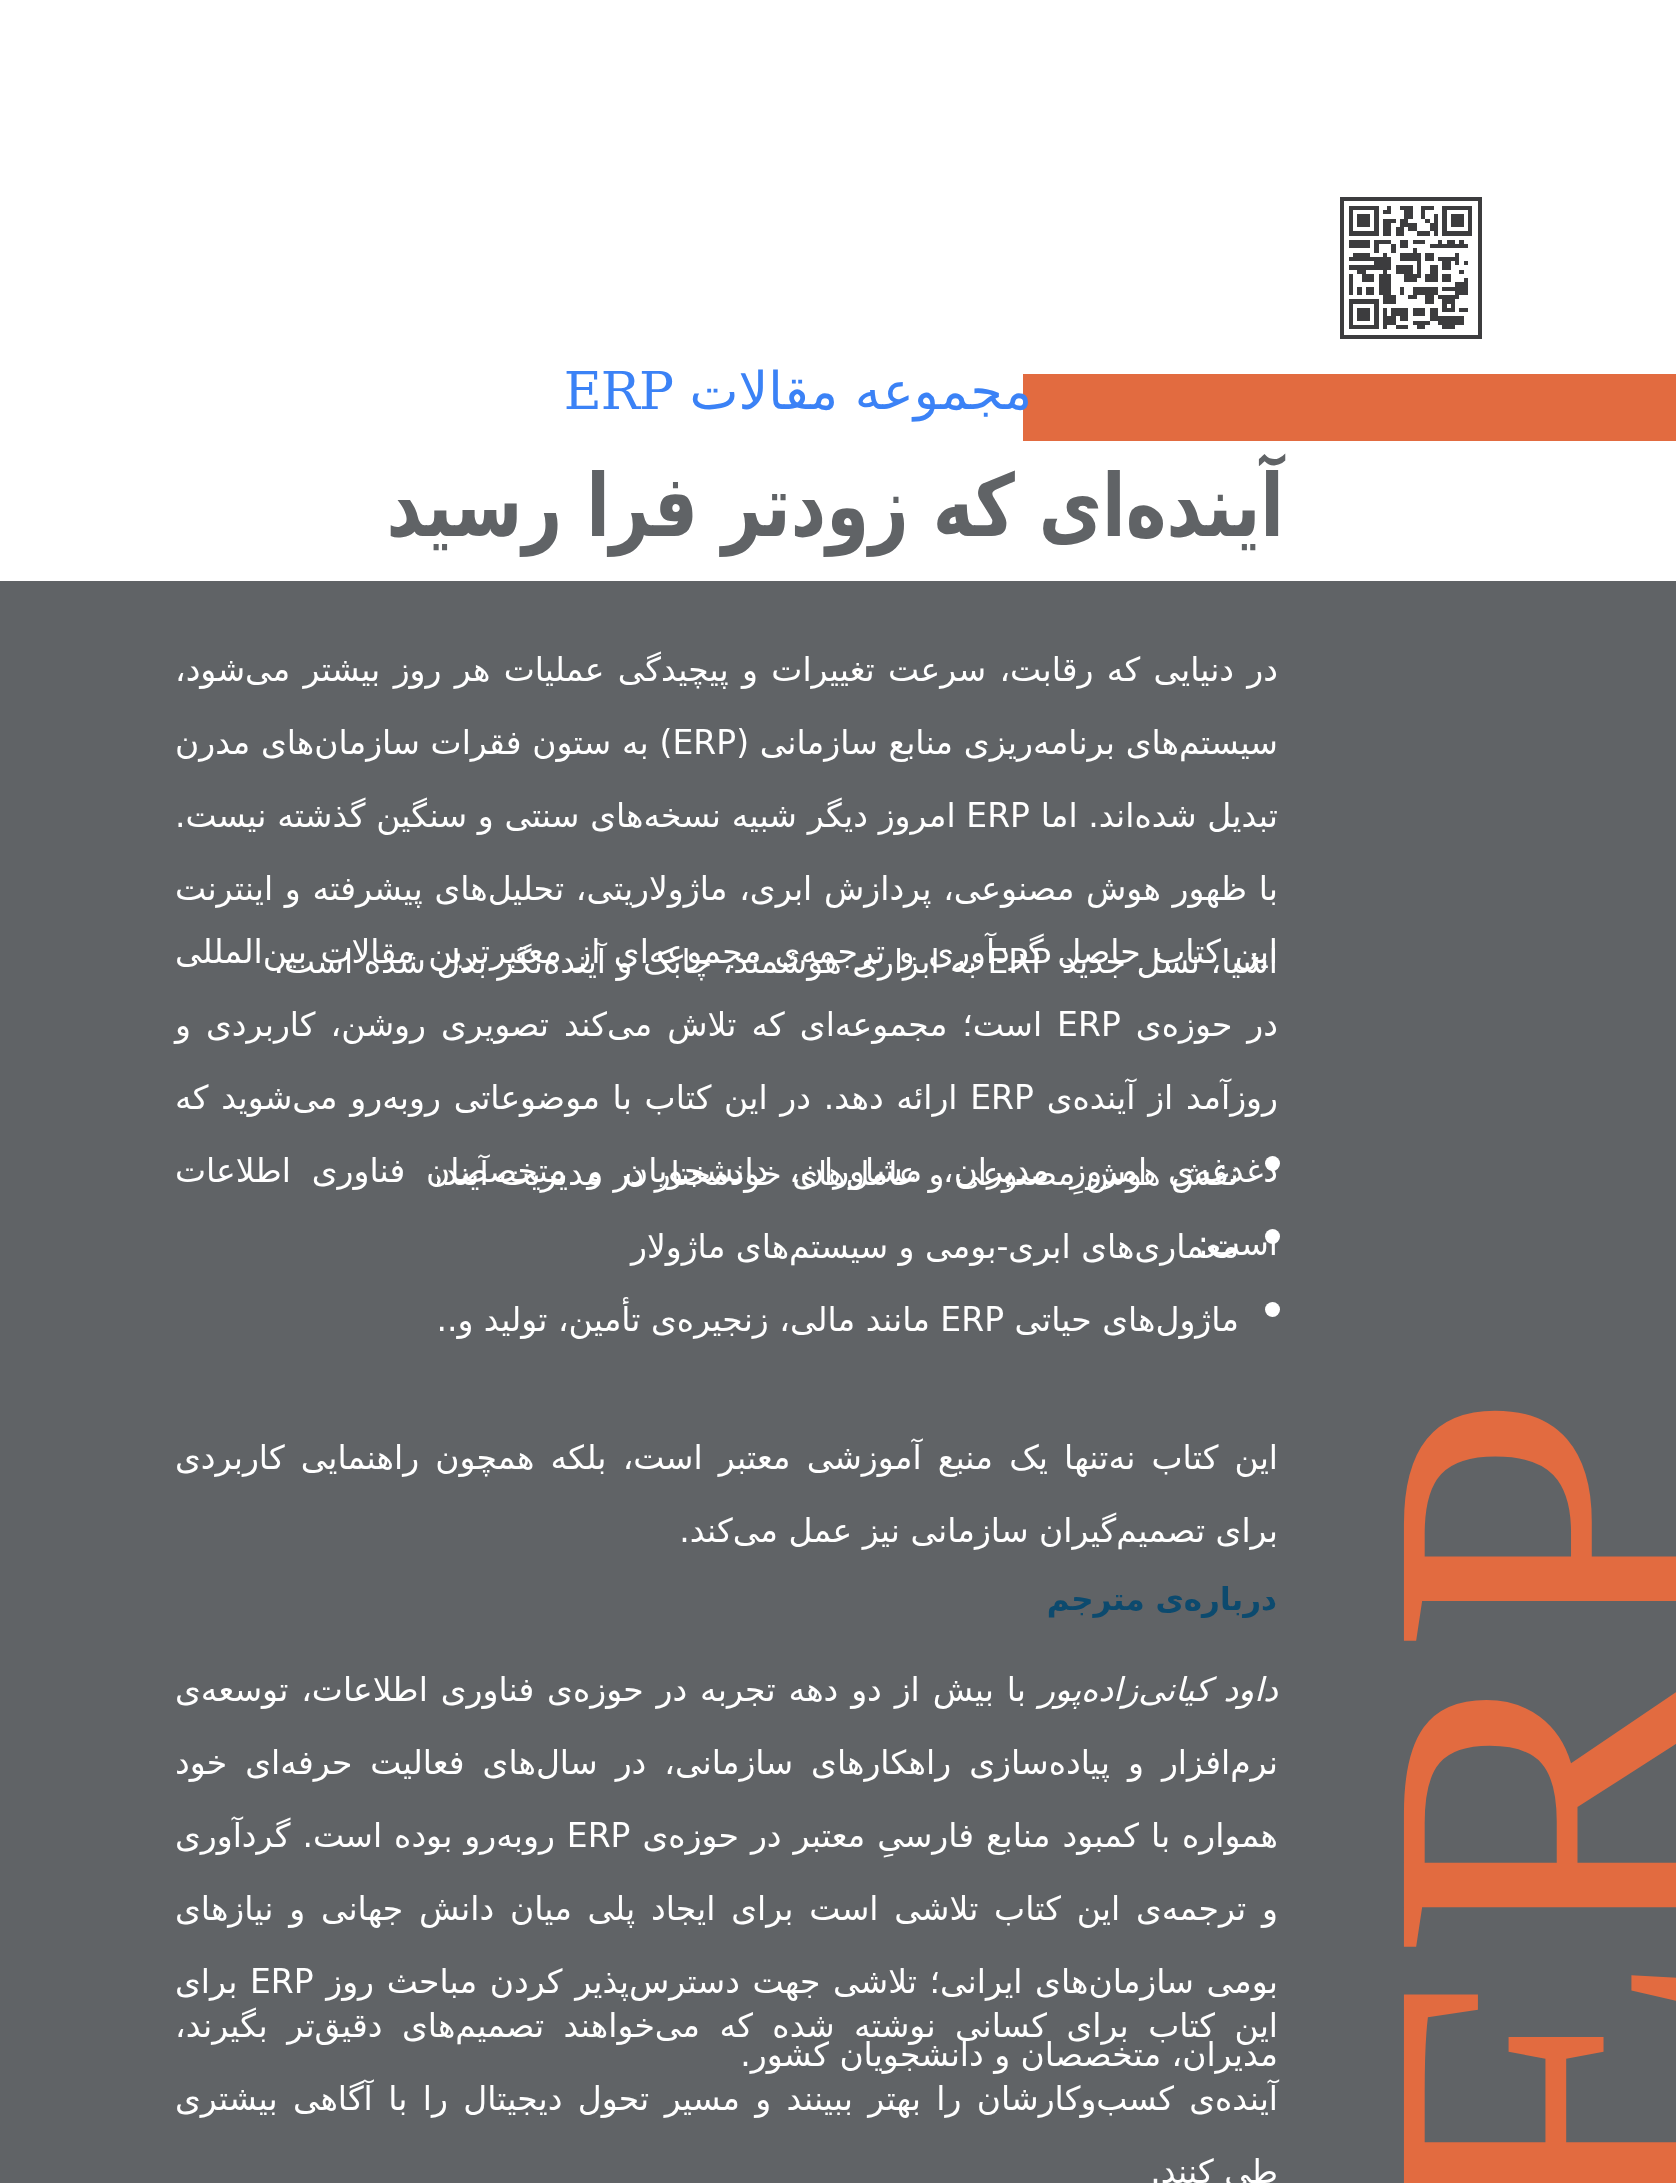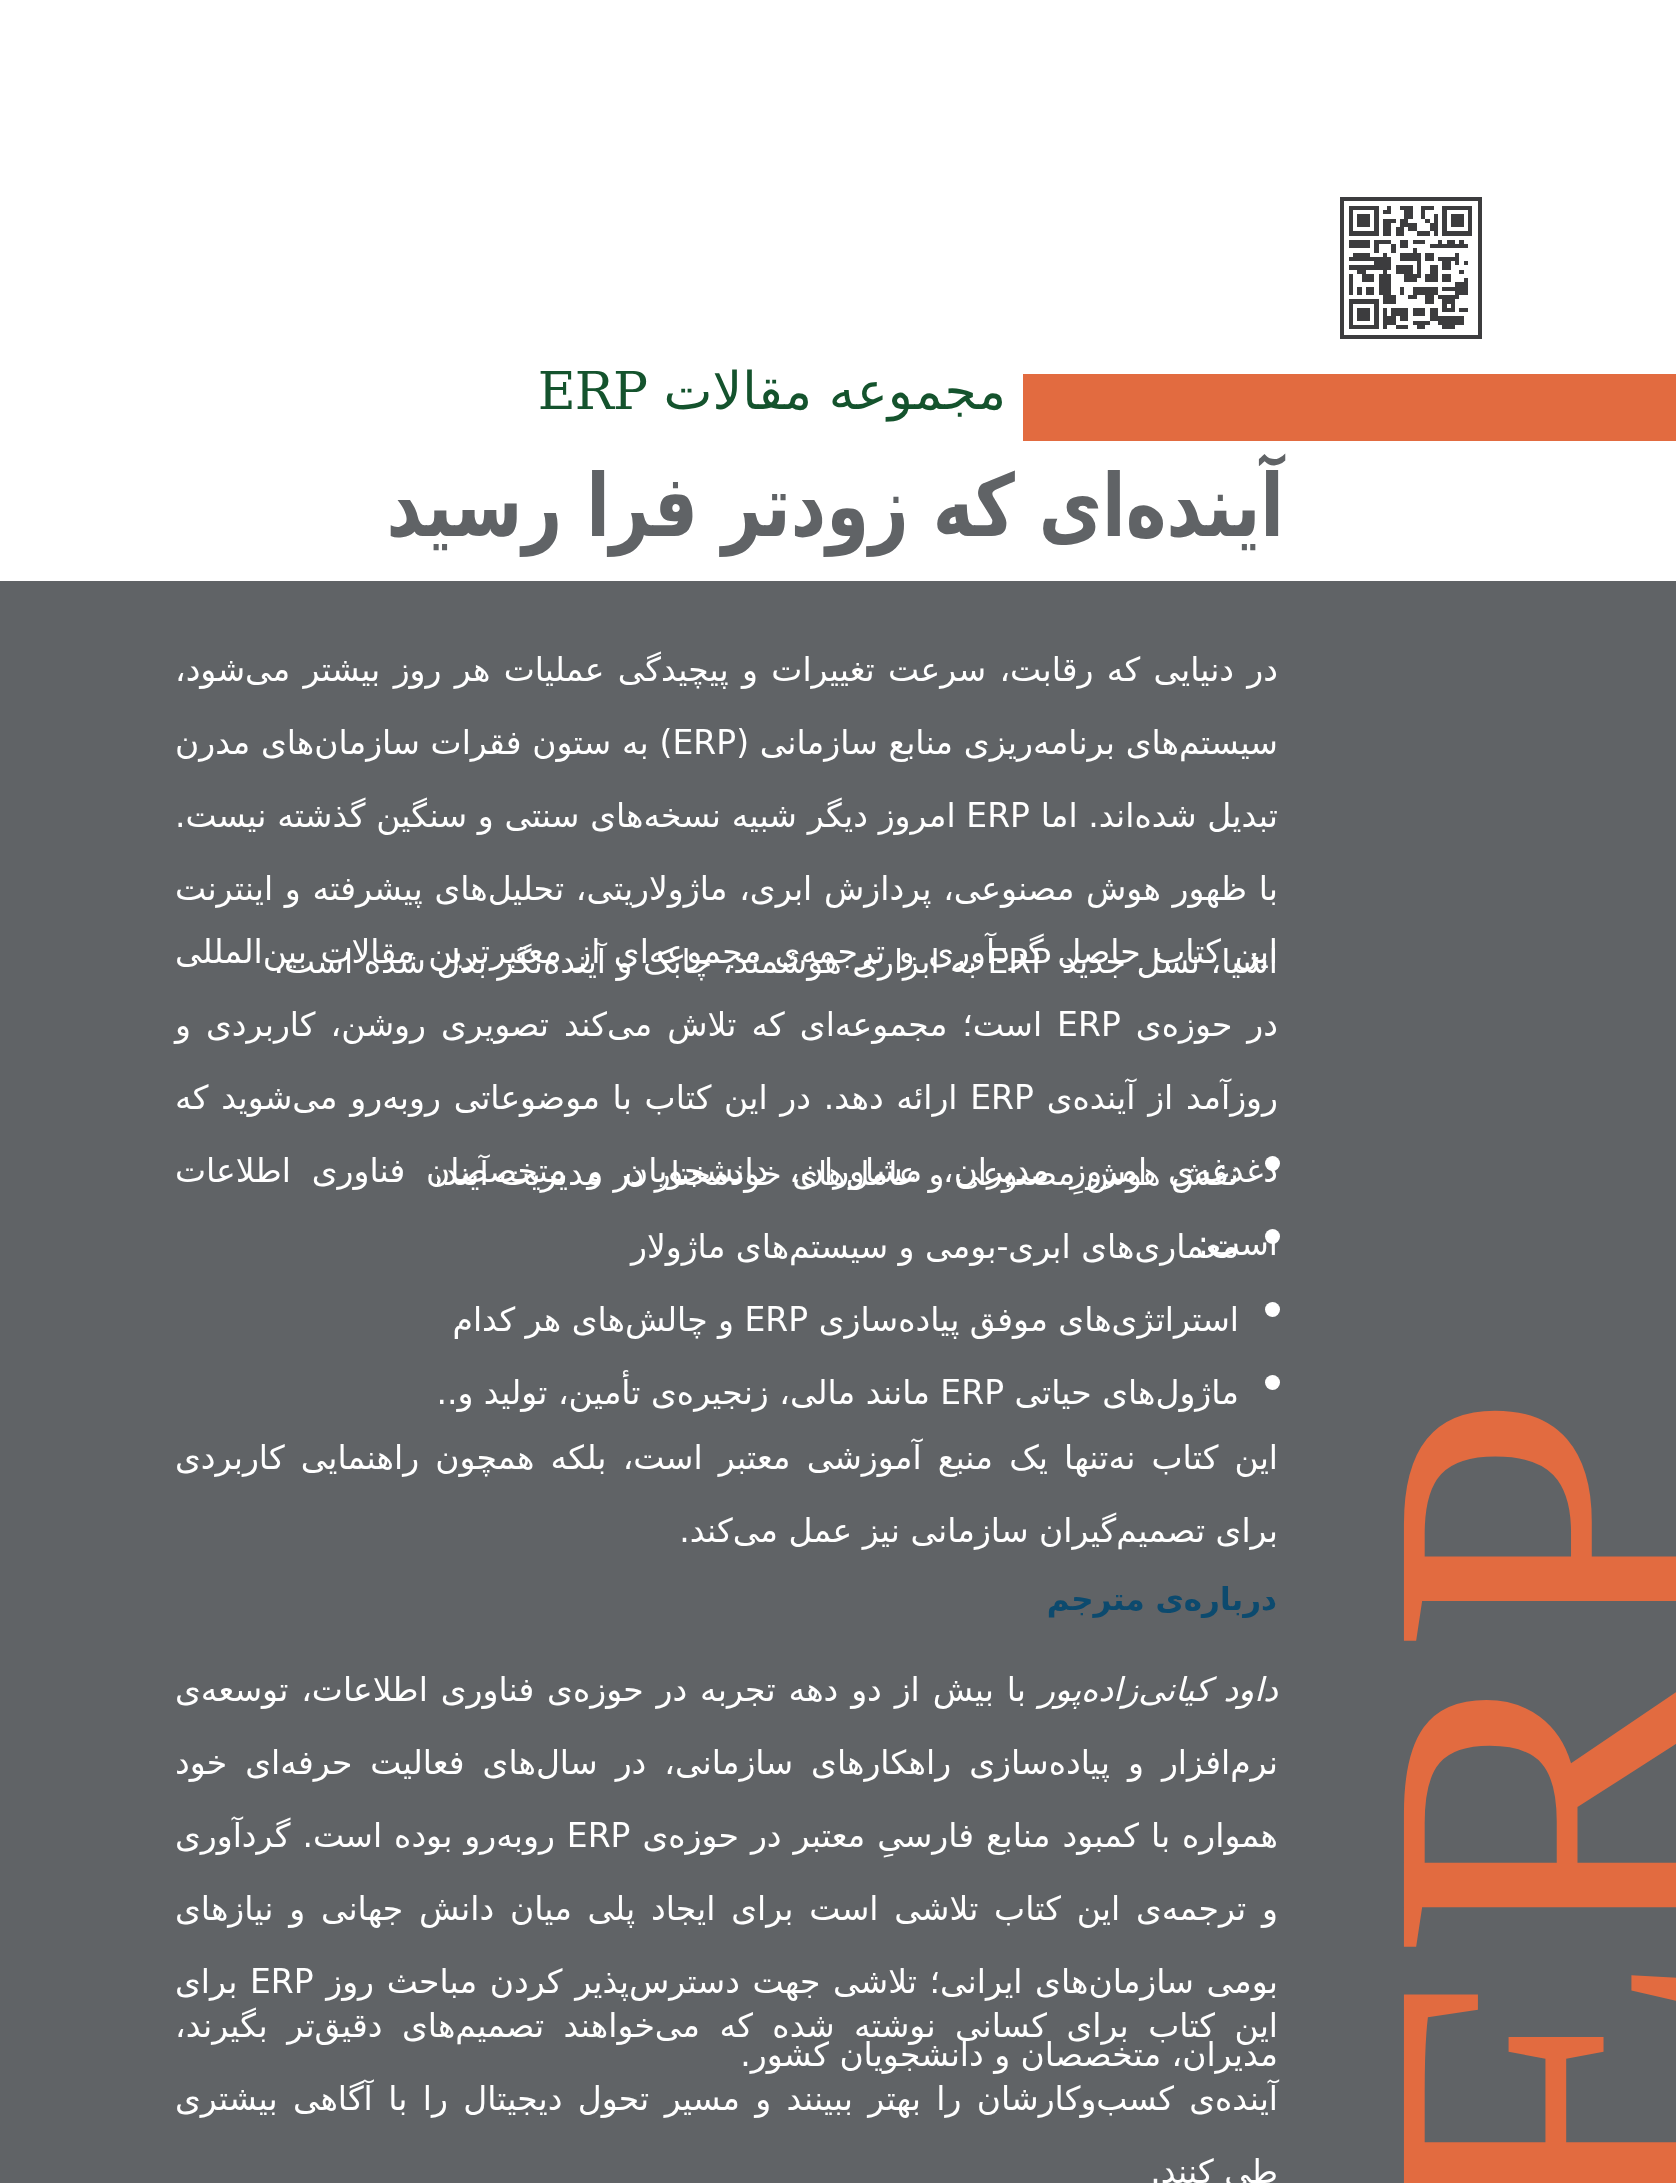--- a/index.html
+++ b/index.html
@@ -4,21 +4,21 @@
 <style>
   html, body { margin:0; padding:0; }
   body { width:1677px; height:2575px; position:relative; overflow:hidden; background:#ffffff; font-family:"DejaVu Sans", sans-serif; }
   .abs { position:absolute; }
 
   
   #qr { left:1340px; top:197px; width:142px; height:142px; background:#ffffff; border:4.4px solid #3c3c3e; box-sizing:border-box; }
   #qr svg { position:absolute; left:5.2px; top:5.2px; width:123px; height:123px; }
 
   #orange-bar { left:1023px; top:374px; width:654px; height:67px; }
-  #series-title { right:671px; top:365px; font-family:"DejaVu Serif", serif; font-size:52px; line-height:1; color:#14532d; direction:rtl; white-space:nowrap; letter-spacing:-0.9px;text-align:center; }
+  #series-title { right:645px; top:365px; font-family:"DejaVu Serif", serif; font-size:52px; line-height:1; color:#3b82f6; direction:rtl; white-space:nowrap; letter-spacing:-0.9px;text-align:center; }
   #book-title { right:393px; top:463px; font-family:"DejaVu Sans", sans-serif; font-weight:bold; font-size:69px; line-height:1; color:#606366; direction:rtl; white-space:nowrap; transform:scaleY(1.25); transform-origin:right top; letter-spacing:-1.7px; }
 
   
   #gray-band { left:0; top:581px; width:1677px; height:1994px; }
 
   
   .txt { color:#ffffff; direction:rtl; text-align:justify; font-family:"DejaVu Sans", sans-serif; font-size:33px; line-height:73px; }
   #para1 { left:175px; top:633px; width:1103px; }
   #para2 { left:175px; top:915px; width:1103px; }
   #bullets { left:437px; top:1137px; width:843px; margin:0; padding:0; list-style:none; }
@@ -136,21 +136,21 @@
 
 <div id="gray-band" class="abs" style="background:#606366;"></div>
 
 <div id="para1" class="abs txt">در دنیایی که رقابت، سرعت تغییرات و پیچیدگی عملیات هر روز بیشتر می‌شود، سیستم‌های برنامه‌ریزی منابع سازمانی (ERP) به ستون فقرات سازمان‌های مدرن تبدیل شده‌اند. اما ERP امروز دیگر شبیه نسخه‌های سنتی و سنگین گذشته نیست. با ظهور هوش مصنوعی، پردازش ابری، ماژولاریتی، تحلیل‌های پیشرفته و اینترنت اشیا، نسل جدید ERP به ابزاری هوشمند، چابک و آینده‌نگر بدل شده است.</div>
 <div id="para2" class="abs txt">این کتاب حاصل گردآوری و ترجمه‌ی مجموعه‌ای از معتبرترین مقالات بین‌المللی در حوزه‌ی ERP است؛ مجموعه‌ای که تلاش می‌کند تصویری روشن، کاربردی و روزآمد از آینده‌ی ERP ارائه دهد. در این کتاب با موضوعاتی روبه‌رو می‌شوید که دغدغه‌ی امروزِ مدیران، مشاوران، دانشجویان و متخصصان فناوری اطلاعات است:</div>
 
 <ul id="bullets" class="abs txt">
   <li><span class="dot"></span></li>
   <li><span class="dot"></span><span>نقش هوش مصنوعی و عامل‌های خودمختار در مدیریت آینده</span></li>
   <li><span class="dot"></span><span>معماری‌های ابری-بومی و سیستم‌های ماژولار</span></li>
-  <li><span class="dot"></span><span>استراتژی‌های موفق پیاده‌سازی ERP و چالش‌های هر کدام</span></li>
+  <li><span class="dot"></span></li>
   <li><span class="dot"></span><span>ماژول‌های حیاتی ERP مانند مالی، زنجیره‌ی تأمین، تولید و...</span></li>
 </ul>
 
 <div id="para3" class="abs txt">این کتاب نه‌تنها یک منبع آموزشی معتبر است، بلکه همچون راهنمایی کاربردی برای تصمیم‌گیران سازمانی نیز عمل می‌کند.</div>
 
 <div id="about-heading" class="abs">درباره‌ی مترجم</div>
 
 <div id="para4" class="abs txt"><span class="italic-name">داود کیانی‌زاده‌پور</span><span> با بیش از دو دهه تجربه در حوزه‌ی فناوری اطلاعات، توسعه‌ی نرم‌افزار و پیاده‌سازی راهکارهای سازمانی، در سال‌های فعالیت حرفه‌ای خود همواره با کمبود منابع فارسیِ معتبر در حوزه‌ی ERP روبه‌رو بوده است. گردآوری و ترجمه‌ی این کتاب تلاشی است برای ایجاد پلی میان دانش جهانی و نیازهای بومی سازمان‌های ایرانی؛ تلاشی جهت دسترس‌پذیر کردن مباحث روز ERP برای مدیران، متخصصان و دانشجویان کشور.</span></div>
 
 <div id="para5" class="abs txt">این کتاب برای کسانی نوشته شده که می‌خواهند تصمیم‌های دقیق‌تر بگیرند، آینده‌ی کسب‌وکارشان را بهتر ببینند و مسیر تحول دیجیتال را با آگاهی بیشتری طی کنند.</div>

